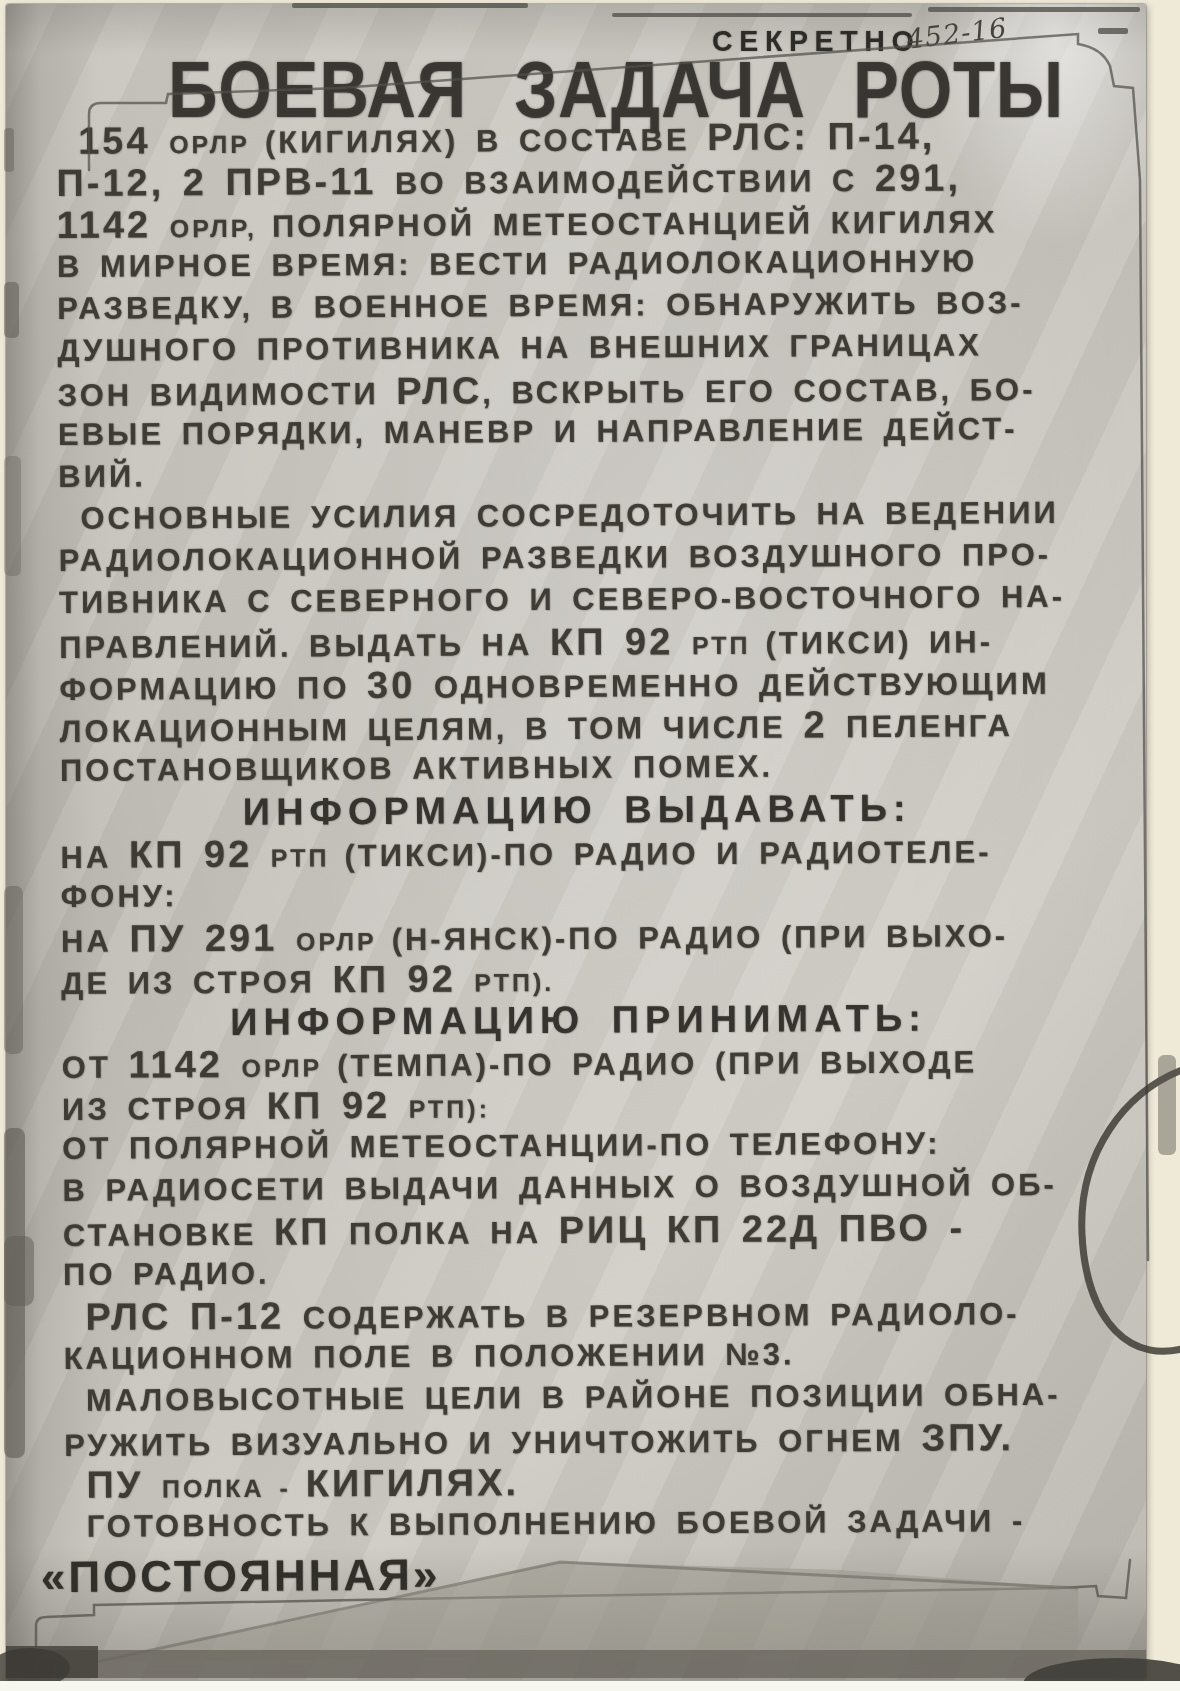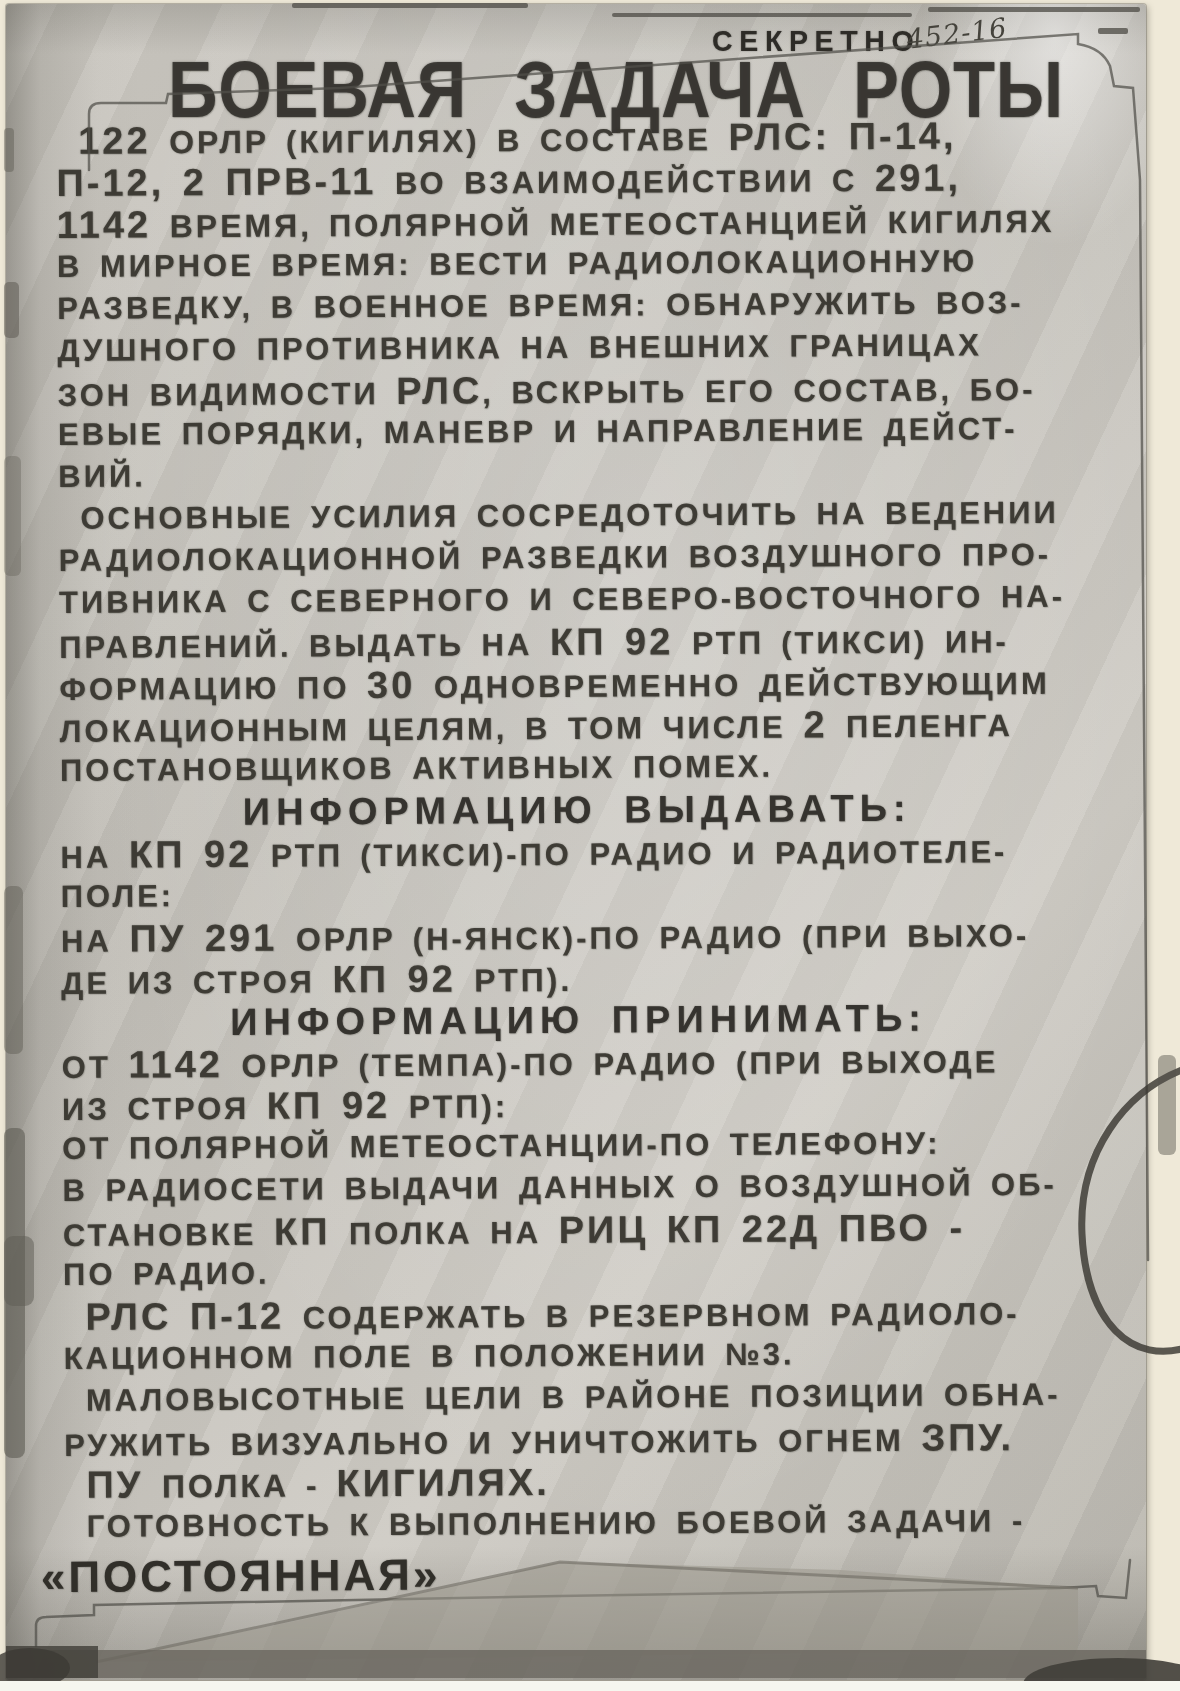--- a/index.html
+++ b/index.html
@@ -57,56 +57,56 @@
     font-weight:bold;
     color:rgba(55,53,47,0.90);
     text-shadow:0 0 1.5px rgba(55,53,47,0.5), 1px 1px 0 rgba(125,122,112,0.22);
   }
   .line{height:42px;line-height:42px;white-space:nowrap;}
   .line.indent{padding-left:22px;}
   .line.center{text-align:center;}
   .line.final{margin-left:-24px;margin-top:8px;color:rgba(45,43,38,0.95);}
   .seg-m{font-size:31px;letter-spacing:3px;word-spacing:6px;}
   .seg-l{font-size:38px;letter-spacing:3px;word-spacing:5px;}
-  .seg-s{font-size:32px;letter-spacing:3px;word-spacing:5px;}
+  .seg-s{font-size:25px;letter-spacing:3px;word-spacing:5px;}
   .seg-h{font-size:38px;letter-spacing:6px;word-spacing:10px;color:rgba(48,46,41,0.92);}
   .seg-f{font-size:44px;letter-spacing:3px;}
   
   .overlay{position:absolute;left:0;top:0;width:1180px;height:1691px;pointer-events:none;}
 </style>
 </head>
 <body>
 
 <div class="photo"></div>
 
 <div class="stamp">СЕКРЕТНО</div>
 <div class="handwriting">452-16</div>
 
 <div class="title">БОЕВАЯ ЗАДАЧА РОТЫ</div>
 
 <div class="doc-lines">
-    <div class="line indent"><span class="seg-l">122 </span><span class="seg-s">ОРЛР </span><span class="seg-m">(КИГИЛЯХ) В СОСТАВЕ </span><span class="seg-l">РЛС: П-14,</span></div>
+    <div class="line indent"><span class="seg-l">154 </span><span class="seg-s">ОРЛР </span><span class="seg-m">(КИГИЛЯХ) В СОСТАВЕ </span><span class="seg-l">РЛС: П-14,</span></div>
     <div class="line"><span class="seg-l">П-12, 2 ПРВ-11 </span><span class="seg-m">ВО ВЗАИМОДЕЙСТВИИ С </span><span class="seg-l">291,</span></div>
-    <div class="line"><span class="seg-l">1142 </span><span class="seg-s">ВРЕМЯ, </span><span class="seg-m">ПОЛЯРНОЙ МЕТЕОСТАНЦИЕЙ КИГИЛЯХ</span></div>
+    <div class="line"><span class="seg-l">1142 </span><span class="seg-s">ОРЛР, </span><span class="seg-m">ПОЛЯРНОЙ МЕТЕОСТАНЦИЕЙ КИГИЛЯХ</span></div>
     <div class="line"><span class="seg-m">В МИРНОЕ ВРЕМЯ: ВЕСТИ РАДИОЛОКАЦИОННУЮ</span></div>
     <div class="line"><span class="seg-m">РАЗВЕДКУ, В ВОЕННОЕ ВРЕМЯ: ОБНАРУЖИТЬ ВОЗ-</span></div>
     <div class="line"><span class="seg-m">ДУШНОГО ПРОТИВНИКА НА ВНЕШНИХ ГРАНИЦАХ</span></div>
     <div class="line"><span class="seg-m">ЗОН ВИДИМОСТИ </span><span class="seg-l">РЛС</span><span class="seg-m">, ВСКРЫТЬ ЕГО СОСТАВ, БО-</span></div>
     <div class="line"><span class="seg-m">ЕВЫЕ ПОРЯДКИ, МАНЕВР И НАПРАВЛЕНИЕ ДЕЙСТ-</span></div>
     <div class="line"><span class="seg-m">ВИЙ.</span></div>
     <div class="line indent"><span class="seg-m">ОСНОВНЫЕ УСИЛИЯ СОСРЕДОТОЧИТЬ НА ВЕДЕНИИ</span></div>
     <div class="line"><span class="seg-m">РАДИОЛОКАЦИОННОЙ РАЗВЕДКИ ВОЗДУШНОГО ПРО-</span></div>
     <div class="line"><span class="seg-m">ТИВНИКА С СЕВЕРНОГО И СЕВЕРО-ВОСТОЧНОГО НА-</span></div>
     <div class="line"><span class="seg-m">ПРАВЛЕНИЙ. ВЫДАТЬ НА </span><span class="seg-l">КП 92 </span><span class="seg-s">РТП </span><span class="seg-m">(ТИКСИ) ИН-</span></div>
     <div class="line"><span class="seg-m">ФОРМАЦИЮ ПО </span><span class="seg-l">30 </span><span class="seg-m">ОДНОВРЕМЕННО ДЕЙСТВУЮЩИМ</span></div>
     <div class="line"><span class="seg-m">ЛОКАЦИОННЫМ ЦЕЛЯМ, В ТОМ ЧИСЛЕ </span><span class="seg-l">2 </span><span class="seg-m">ПЕЛЕНГА</span></div>
     <div class="line"><span class="seg-m">ПОСТАНОВЩИКОВ АКТИВНЫХ ПОМЕХ.</span></div>
     <div class="line center"><span class="seg-h">ИНФОРМАЦИЮ ВЫДАВАТЬ:</span></div>
     <div class="line"><span class="seg-m">НА </span><span class="seg-l">КП 92 </span><span class="seg-s">РТП </span><span class="seg-m">(ТИКСИ)-ПО РАДИО И РАДИОТЕЛЕ-</span></div>
-    <div class="line"><span class="seg-m">ПОЛЕ:</span></div>
+    <div class="line"><span class="seg-m">ФОНУ:</span></div>
     <div class="line"><span class="seg-m">НА </span><span class="seg-l">ПУ 291 </span><span class="seg-s">ОРЛР </span><span class="seg-m">(Н-ЯНСК)-ПО РАДИО (ПРИ ВЫХО-</span></div>
     <div class="line"><span class="seg-m">ДЕ ИЗ СТРОЯ </span><span class="seg-l">КП 92 </span><span class="seg-s">РТП).</span></div>
     <div class="line center"><span class="seg-h">ИНФОРМАЦИЮ ПРИНИМАТЬ:</span></div>
     <div class="line"><span class="seg-m">ОТ </span><span class="seg-l">1142 </span><span class="seg-s">ОРЛР </span><span class="seg-m">(ТЕМПА)-ПО РАДИО (ПРИ ВЫХОДЕ</span></div>
     <div class="line"><span class="seg-m">ИЗ СТРОЯ </span><span class="seg-l">КП 92 </span><span class="seg-s">РТП):</span></div>
     <div class="line"><span class="seg-m">ОТ ПОЛЯРНОЙ МЕТЕОСТАНЦИИ-ПО ТЕЛЕФОНУ:</span></div>
     <div class="line"><span class="seg-m">В РАДИОСЕТИ ВЫДАЧИ ДАННЫХ О ВОЗДУШНОЙ ОБ-</span></div>
     <div class="line"><span class="seg-m">СТАНОВКЕ </span><span class="seg-l">КП </span><span class="seg-m">ПОЛКА НА </span><span class="seg-l">РИЦ КП 22Д ПВО -</span></div>
     <div class="line"><span class="seg-m">ПО РАДИО.</span></div>
     <div class="line indent"><span class="seg-l">РЛС П-12 </span><span class="seg-m">СОДЕРЖАТЬ В РЕЗЕРВНОМ РАДИОЛО-</span></div>

